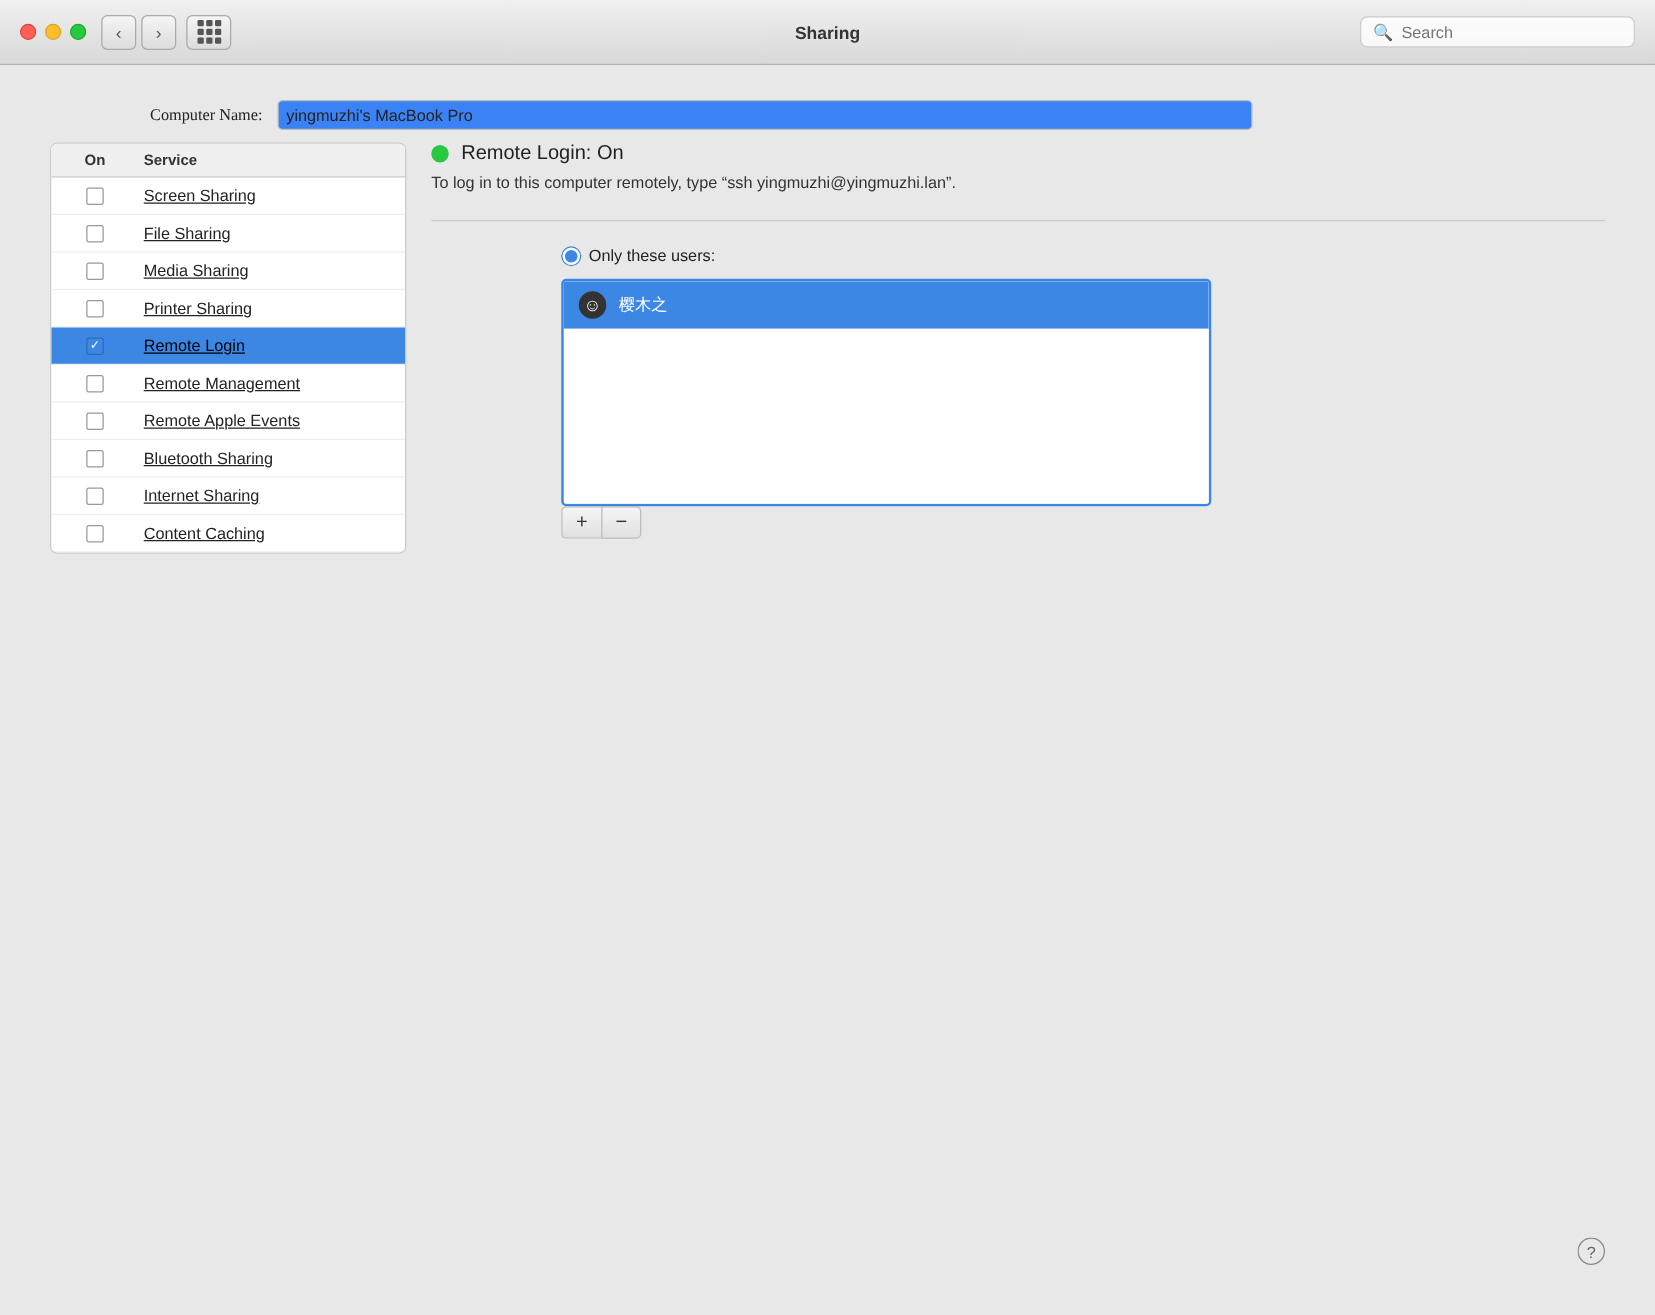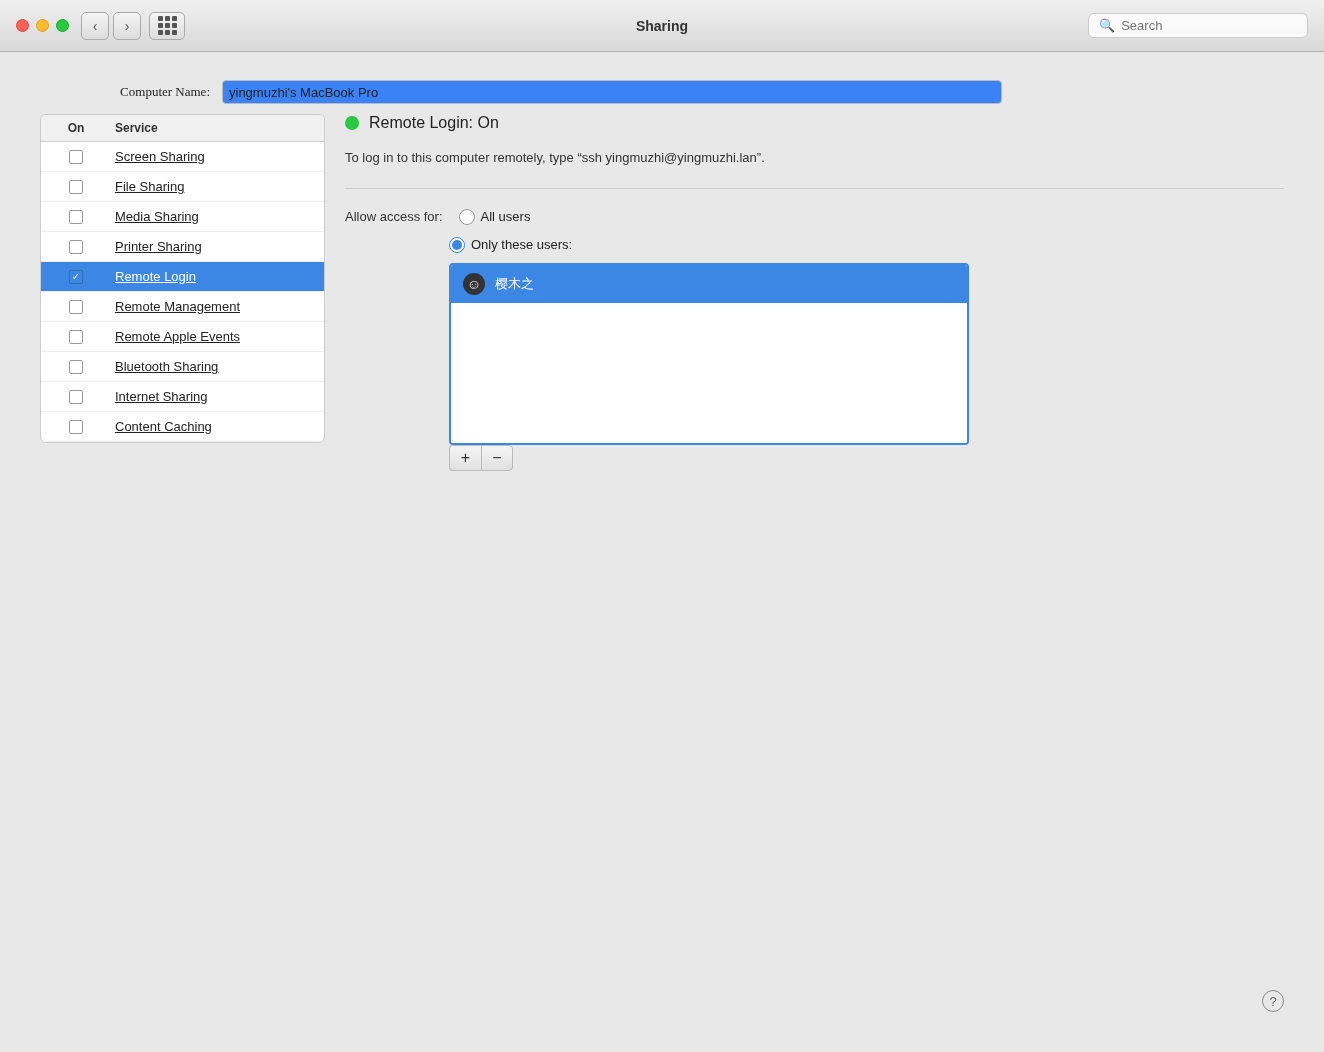--- a/index.html
+++ b/index.html
@@ -231,21 +231,21 @@
       padding: 7px 0;
       border-bottom: 1px solid #eee;
       cursor: pointer;
     }
 
     .service-item.selected {
       background: #3d87e4;
     }
 
     .service-item.selected .service-name {
-      color: #ffffff;
+      color: #000000;
     }
 
     .service-checkbox-cell {
       display: flex;
       justify-content: center;
       align-items: center;
     }
 
     .service-checkbox {
       width: 14px;
@@ -282,21 +282,21 @@
     
     .detail-panel {
       flex: 1;
       min-height: 500px;
     }
 
     .status-row {
       display: flex;
       align-items: center;
       gap: 10px;
-      margin-bottom: 16px;
+      margin-bottom: 4px;
     }
 
     .status-dot {
       width: 14px;
       height: 14px;
       border-radius: 50%;
       background: #28c840;
       flex-shrink: 0;
     }
 
@@ -598,27 +598,20 @@
 
       <div class="status-row">
         <div class="status-dot"></div>
         <div class="status-title">Remote Login: On</div>
       </div>
 
       <div class="status-description">To log in to this computer remotely, type “ssh yingmuzhi@yingmuzhi.lan”.</div>
 
       <div class="divider"></div>
 
-      <div class="access-row">
-        <span class="access-label">Allow access for:</span>
-        <div class="radio-option">
-          <div class="radio-btn"></div>
-          <span class="radio-label">All users</span>
-        </div>
-      </div>
 
       <div class="only-these-users-row">
         <div class="radio-btn selected"></div>
         <span class="radio-label">Only these users:</span>
       </div>
 
       <div class="users-list-container">
         <div class="user-item selected">
           <div class="user-avatar">
             <span class="user-avatar-icon">☺</span>

